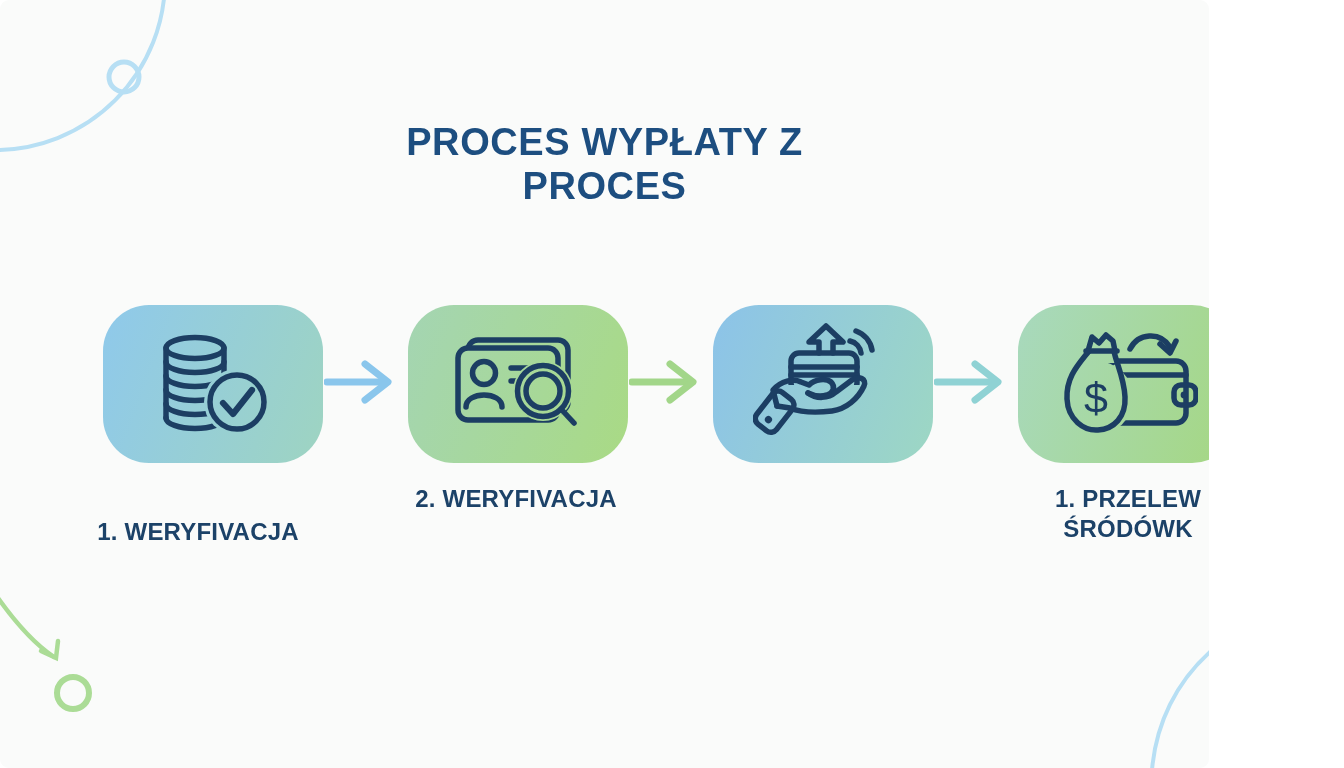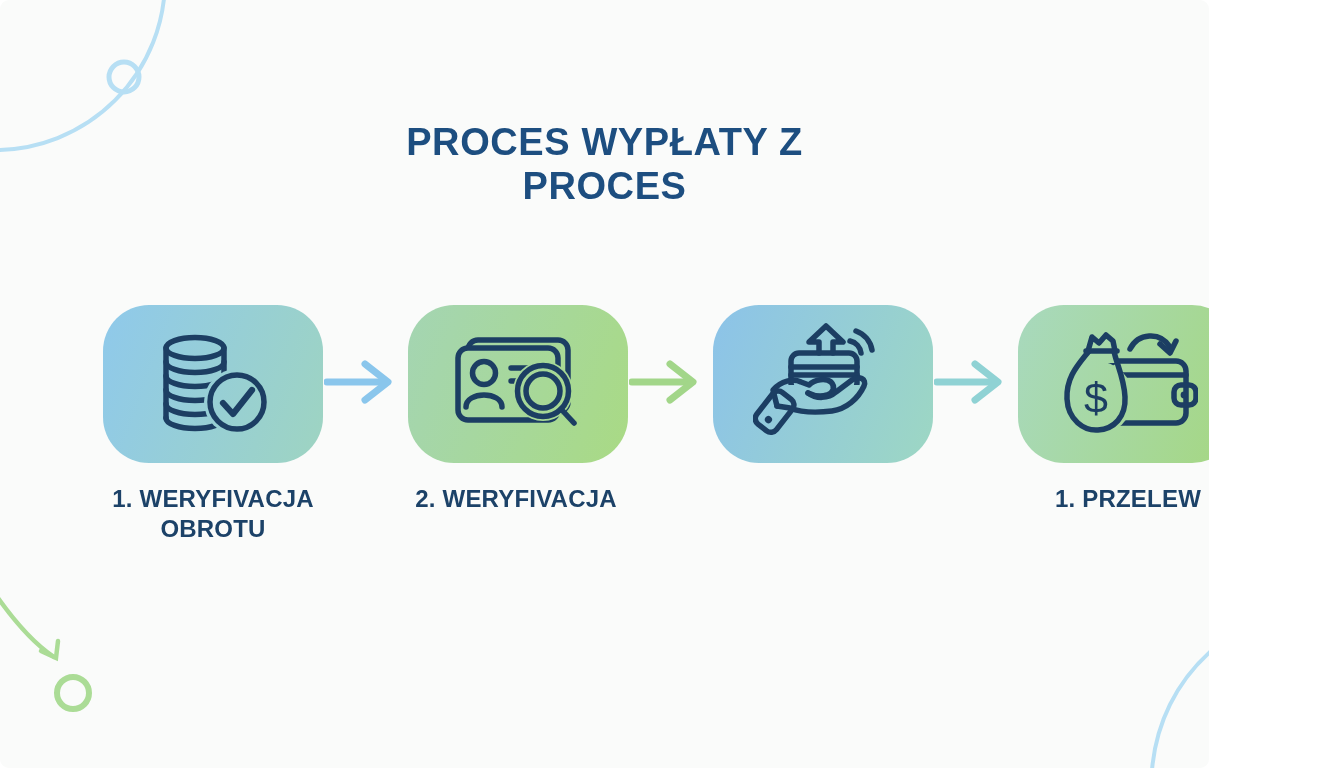--- a/index.html
+++ b/index.html
@@ -21,21 +21,21 @@
     position:absolute; top:305px; width:220px; height:158px;
     border-radius:46px; display:flex; align-items:center; justify-content:center;
   }
   #box1{left:103px;} #box2{left:408px;} #box3{left:713px;} #box4{left:1018px;}
   .step-label{
     position:absolute; top:484px; width:260px; text-align:center;
     font-size:24px; font-weight:bold; line-height:30px;
     letter-spacing:0.2px; color:var(--label-color,#1c4268);
   }
   .step-label span{display:block;}
-  #label1{left:83px;} #label2{left:386px;} #label3{left:693px;} #label4{left:998px;}
+  #label1{left:68px;margin-top:33px;} #label2{left:386px;} #label3{left:693px;} #label4{left:998px;}
   .flow-arrow{position:absolute; top:359px;}
   #arrow1{left:324px;} #arrow2{left:629px;} #arrow3{left:934px;}
   .st{fill:none; stroke:var(--icon-stroke,#1c3e63); stroke-width:5.5; stroke-linecap:round; stroke-linejoin:round;}
   .st6{stroke-width:6.2;}
   .fl{fill:var(--icon-stroke,#1c3e63); stroke:none;}
   .dollar{
     fill:var(--icon-stroke,#1c3e63);
     font-family:"Liberation Sans",sans-serif; font-size:43px; font-weight:normal;
   }
   .aline{stroke-width:7; stroke-linecap:round; stroke-linejoin:round; fill:none;}
@@ -171,22 +171,22 @@
     <path class="aline a2" d="M3,23 L58,23"></path>
       <path class="aline a2" d="M41,5 L64,23 L41,41"></path>
   </svg>
   <svg class="flow-arrow" id="arrow3" width="84" height="46" viewBox="0 0 84 46">
     <path class="aline a3" d="M3,23 L58,23"></path>
       <path class="aline a3" d="M41,5 L64,23 L41,41"></path>
   </svg>
 
   <div class="step-label" id="label1">
     <span>1. WERYFIVACJA</span>
-    <span>OBROTU</span>
   </div>
   <div class="step-label" id="label2">
     <span>2. WERYFIVACJA</span>
   </div>
   <div class="step-label" id="label4">
     <span>1. PRZELEW</span>
+    <span>ŚRÓDÓWK</span>
   </div>
 
 </div>
 
 </body></html>

